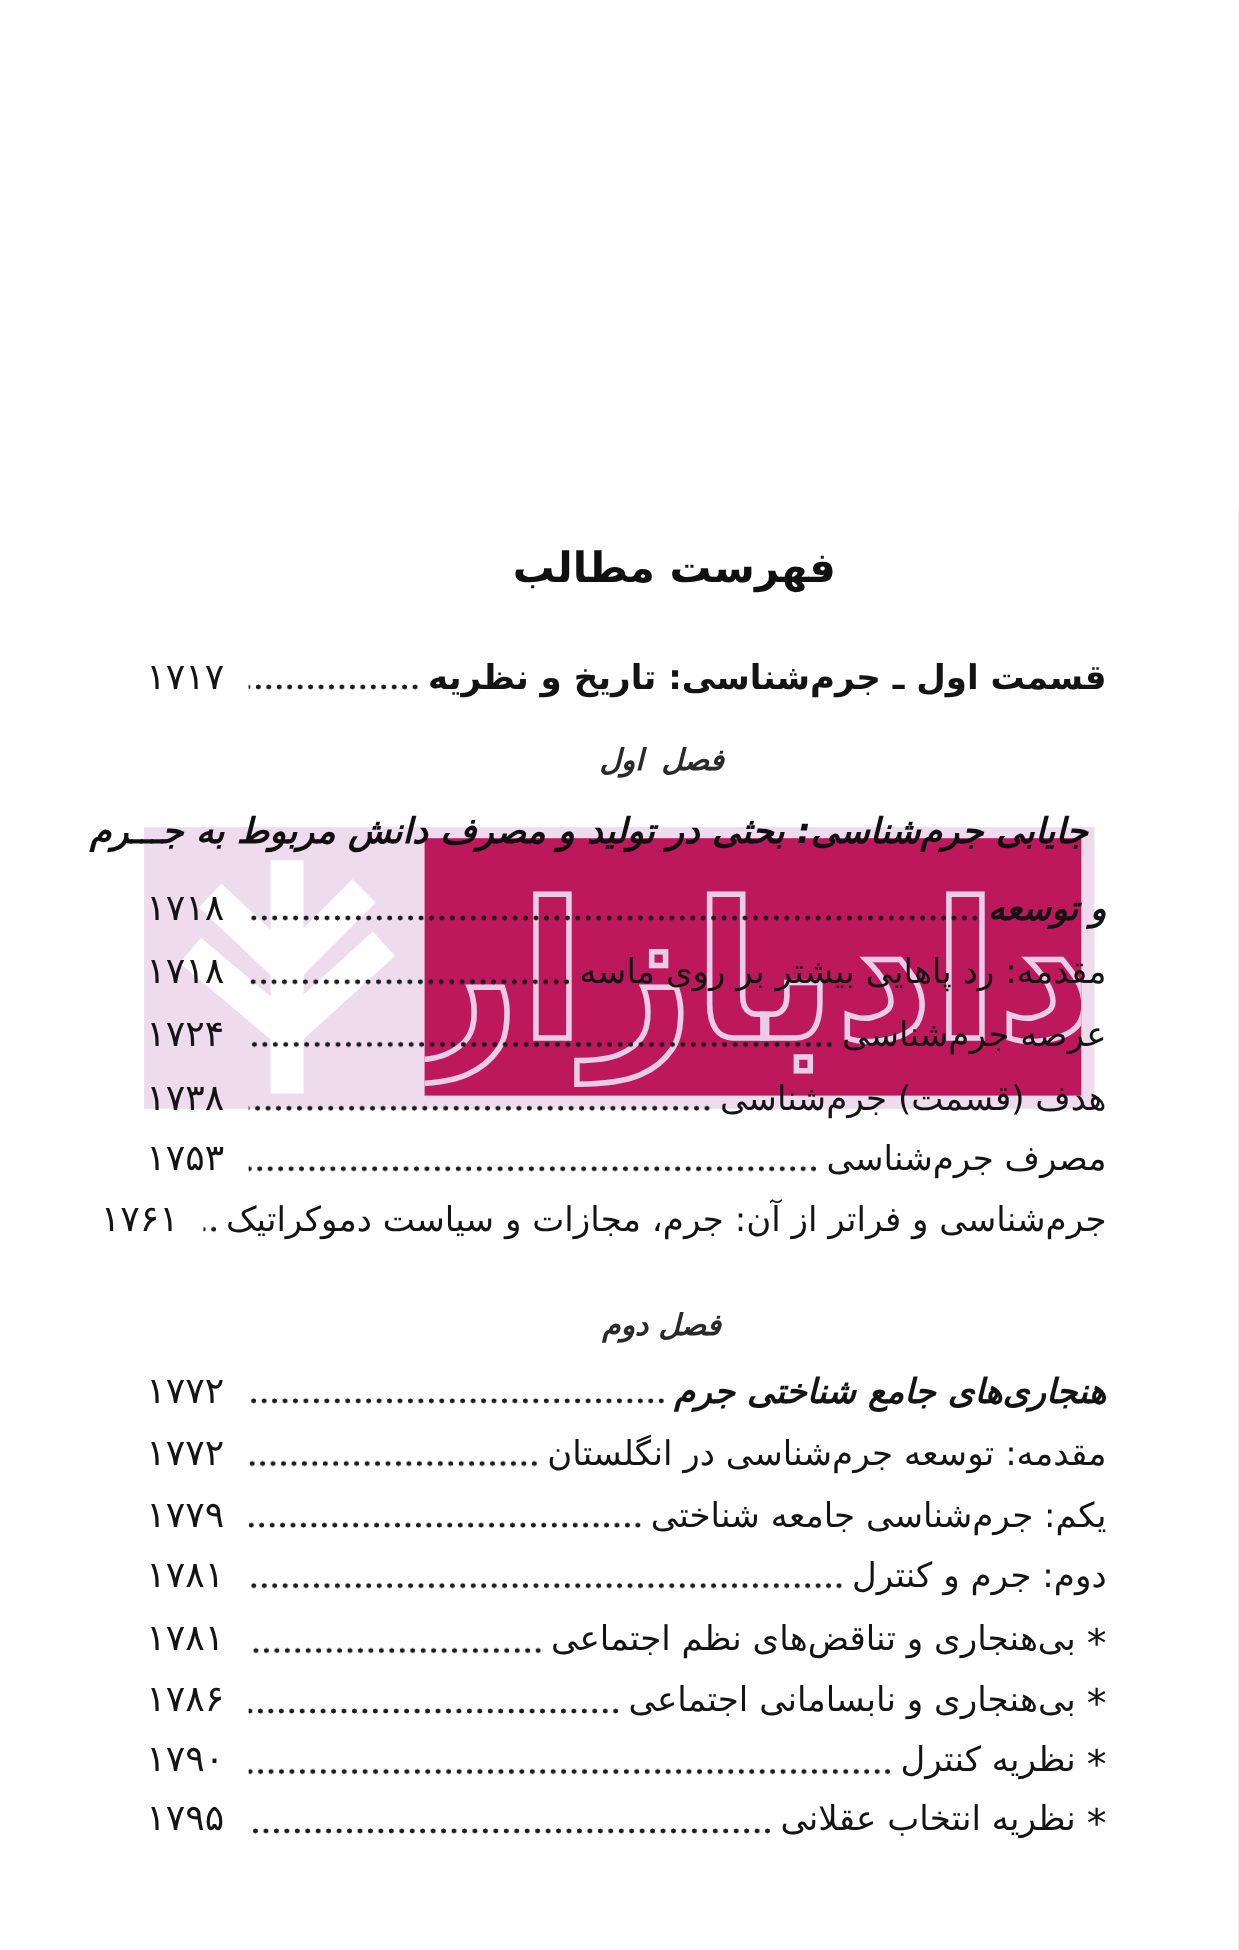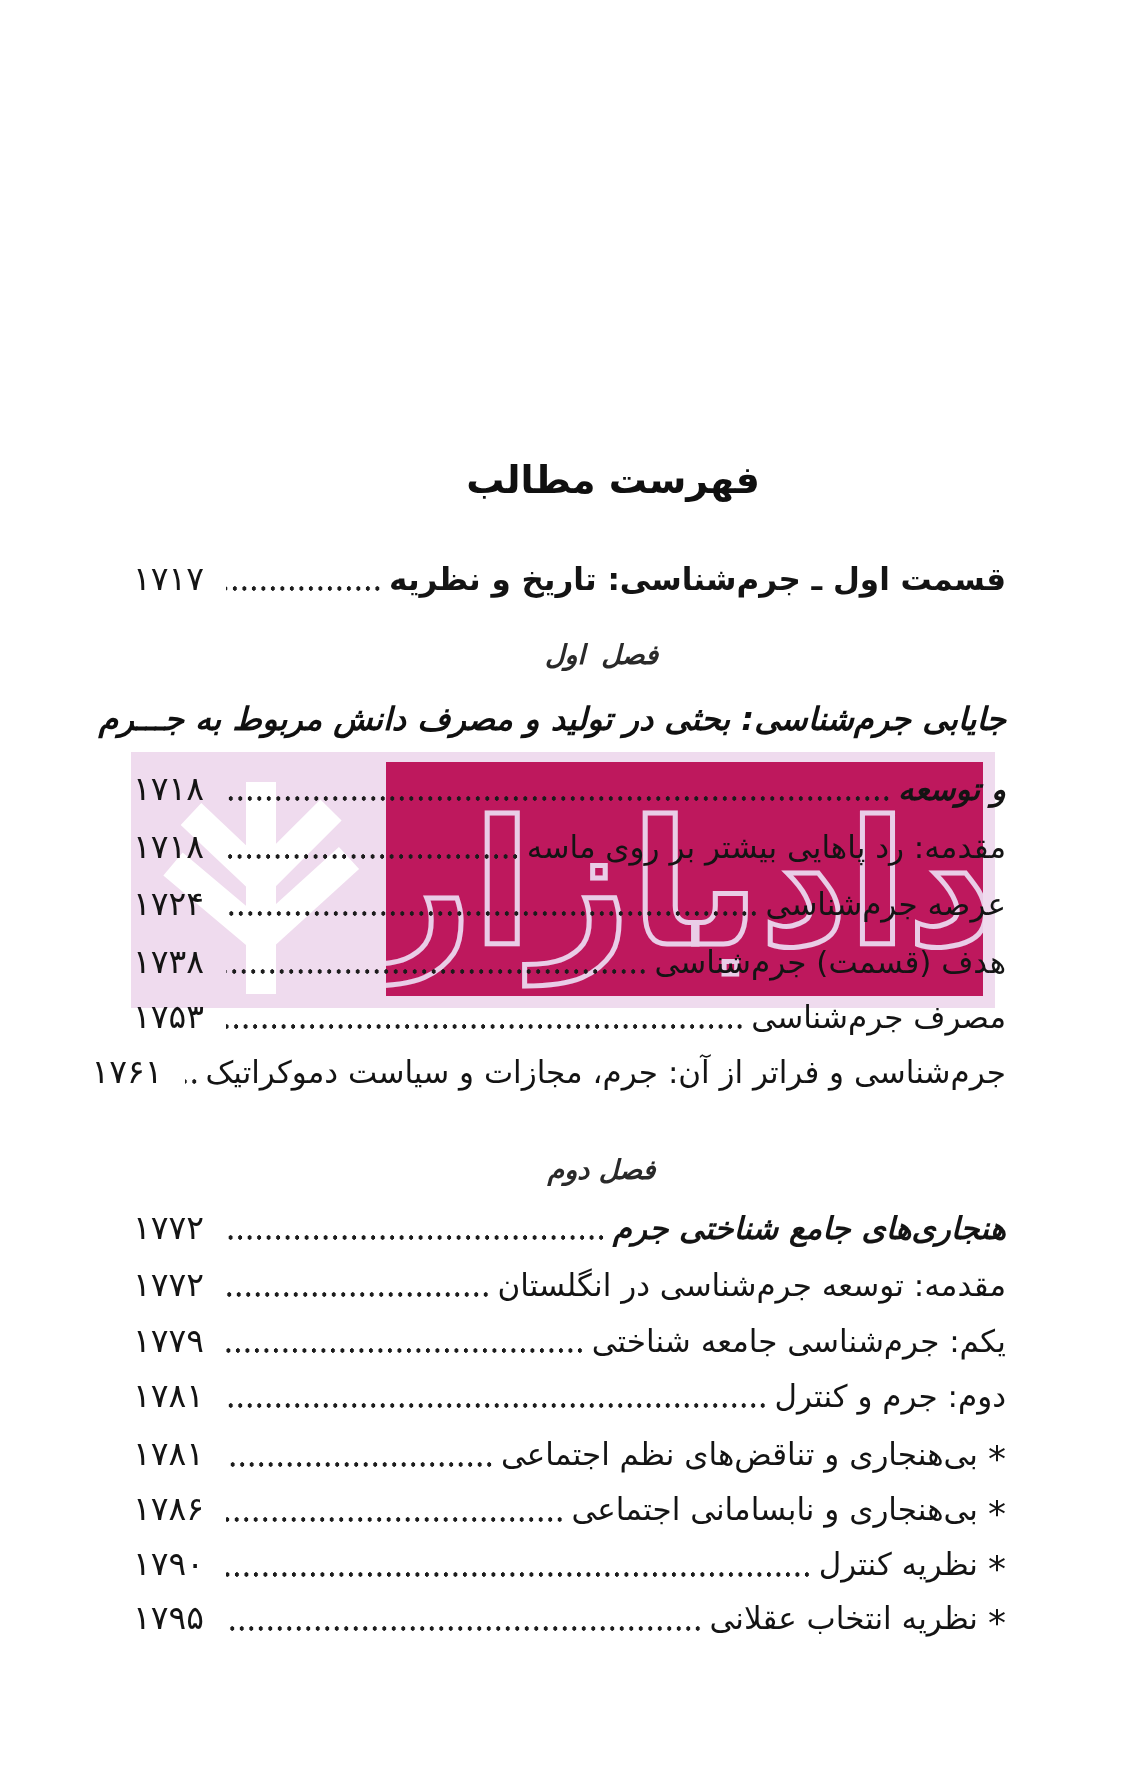--- a/index.html
+++ b/index.html
@@ -38,21 +38,21 @@
     -webkit-text-stroke:5px #e9cde7;
     letter-spacing:-2px;
     white-space:nowrap;
     transform:translateY(6px);
   }
   .wm-logo{
     position:absolute;
     left:18px;top:16px;
   }
   
-  .layer{position:absolute;inset:0;z-index:2;}
+  .layer{position:absolute;inset:0;z-index:2;margin-top:36px;}
   .doc-title{
     position:absolute;
     left:0;right:0;top:458px;
     text-align:center;
     font-size:38px;font-weight:700;
     letter-spacing:1px;
     color:#101010;
     transform:translateX(50px);
   }
   .row{
@@ -100,21 +100,21 @@
     text-align:center;
     font-size:27px;
     font-weight:700;
     font-style:italic;
     color:#2a2a2a;
     transform:translateX(32px);
     white-space:nowrap;
   }
   .heading{
     position:absolute;
-    left:133px;width:873px;
+    left:116px;width:873px;
     direction:rtl;
     font-size:32px;
     font-weight:700;
     font-style:italic;
     text-align:justify;
     text-align-last:justify;
     white-space:nowrap;
     color:#101010;
   }
 </style>

